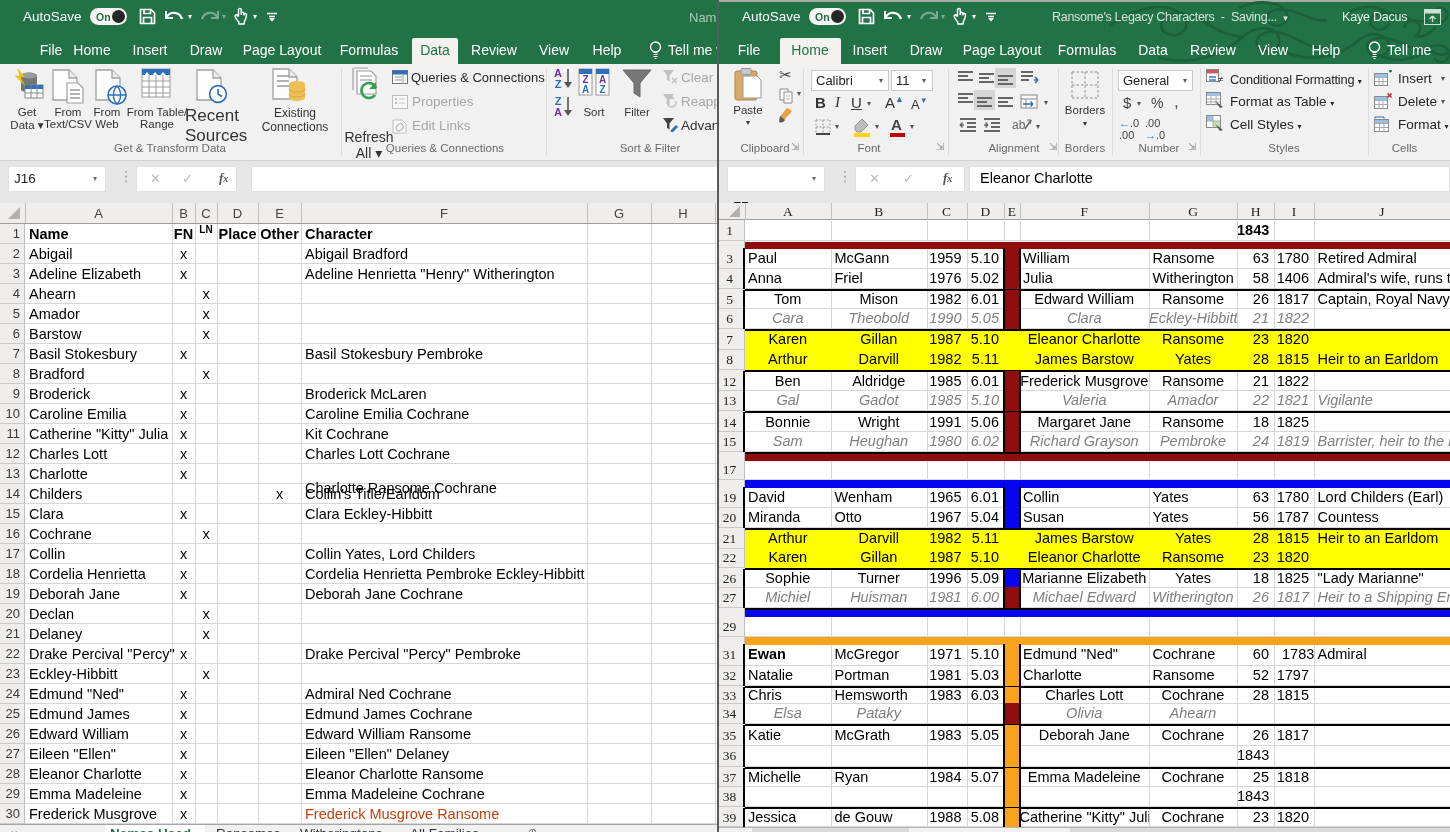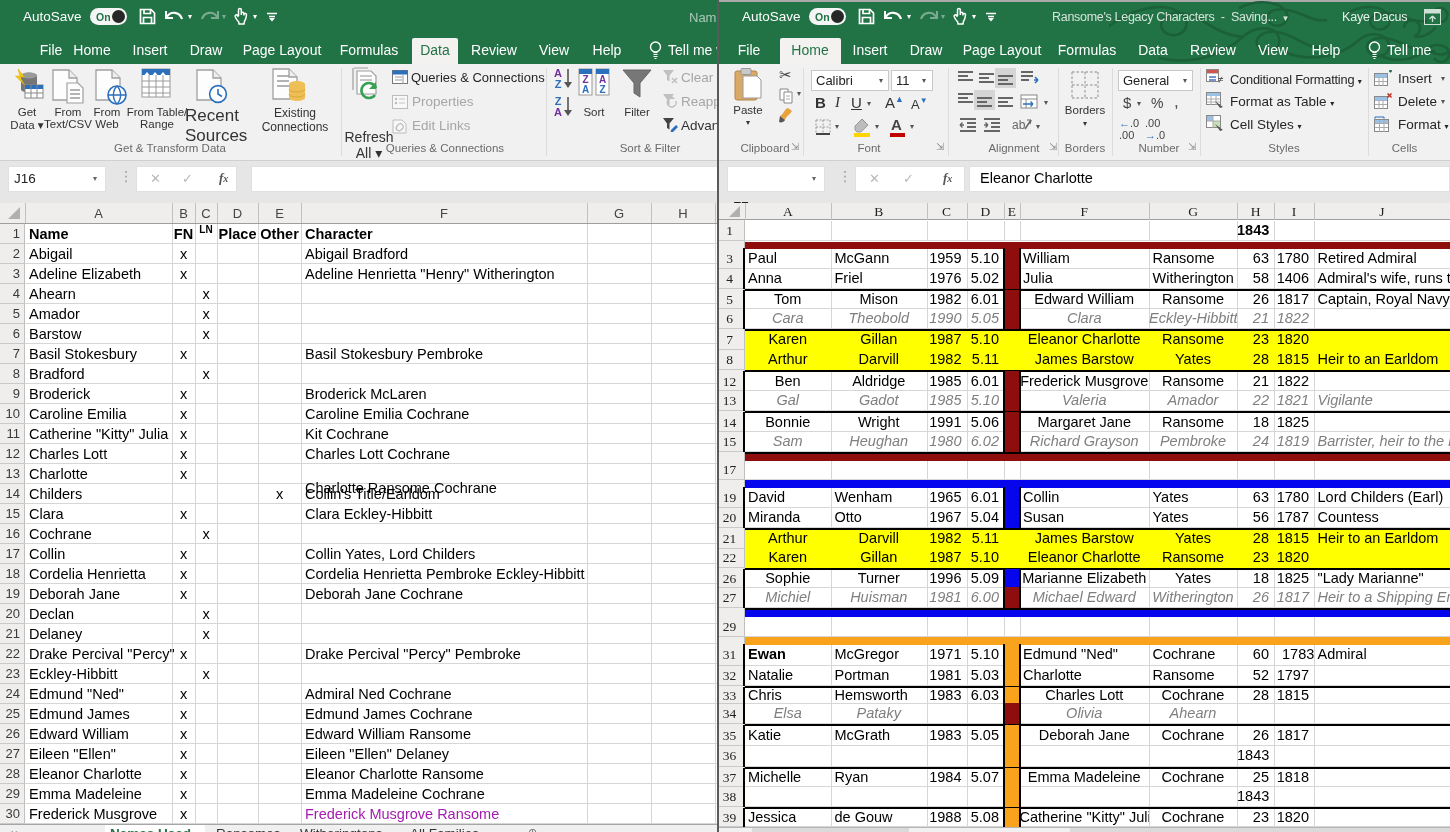--- a/index.html
+++ b/index.html
@@ -392,21 +392,21 @@
 <div class="ab" style="left:0;top:803px;width:25px;height:1px;background:#c9c9c9;"></div>
 <div class="tx r" style="left:0;top:786px;width:20px;font-size:13px;color:#3a3a3a;">29</div>
 <div class="tx" style="left:29px;top:786px;font-size:14.5px;font-weight:normal;color:#000;">Emma Madeleine</div>
 <div class="tx c" style="left:172px;top:786px;width:23px;font-size:14.5px;font-weight:normal;color:#000;">x</div>
 <div class="tx" style="left:305px;top:786px;font-size:14.5px;font-weight:normal;color:#000;">Emma Madeleine Cochrane</div>
 <div class="ab" style="left:0;top:823px;width:719px;height:1px;background:#d6d6d6;"></div>
 <div class="ab" style="left:0;top:823px;width:25px;height:1px;background:#c9c9c9;"></div>
 <div class="tx r" style="left:0;top:806px;width:20px;font-size:13px;color:#3a3a3a;">30</div>
 <div class="tx" style="left:29px;top:806px;font-size:14.5px;font-weight:normal;color:#000;">Frederick Musgrove</div>
 <div class="tx c" style="left:172px;top:806px;width:23px;font-size:14.5px;font-weight:normal;color:#000;">x</div>
-<div class="tx" style="left:305px;top:806px;font-size:14.5px;font-weight:normal;color:#a21caf;">Frederick Musgrove Ransome</div>
+<div class="tx" style="left:305px;top:806px;font-size:14.5px;font-weight:normal;color:#c2410c;">Frederick Musgrove Ransome</div>
 <div class="ab" style="left:0;top:824px;width:719px;height:8px;background:#f0f0f0;border-top:1px solid #a6a6a6;overflow:hidden;">
 <div class="tx" style="left:8px;top:2px;font-size:10px;color:#888;">◂ ▸</div>
 <div class="ab" style="left:105px;top:0;width:100px;height:8px;background:#fff;"></div>
 <div class="tx" style="left:110px;top:1px;font-size:13.5px;color:#217346;font-weight:bold;">Names Used</div>
 <div class="tx" style="left:216px;top:1px;font-size:13.5px;color:#333;">Ransomes</div>
 <div class="tx" style="left:300px;top:1px;font-size:13.5px;color:#333;">Witheringtons</div>
 <div class="tx" style="left:410px;top:1px;font-size:13.5px;color:#333;">All Families</div>
 <div class="tx" style="left:528px;top:1px;font-size:11px;color:#666;">⊕</div>
 </div>
 </div>

